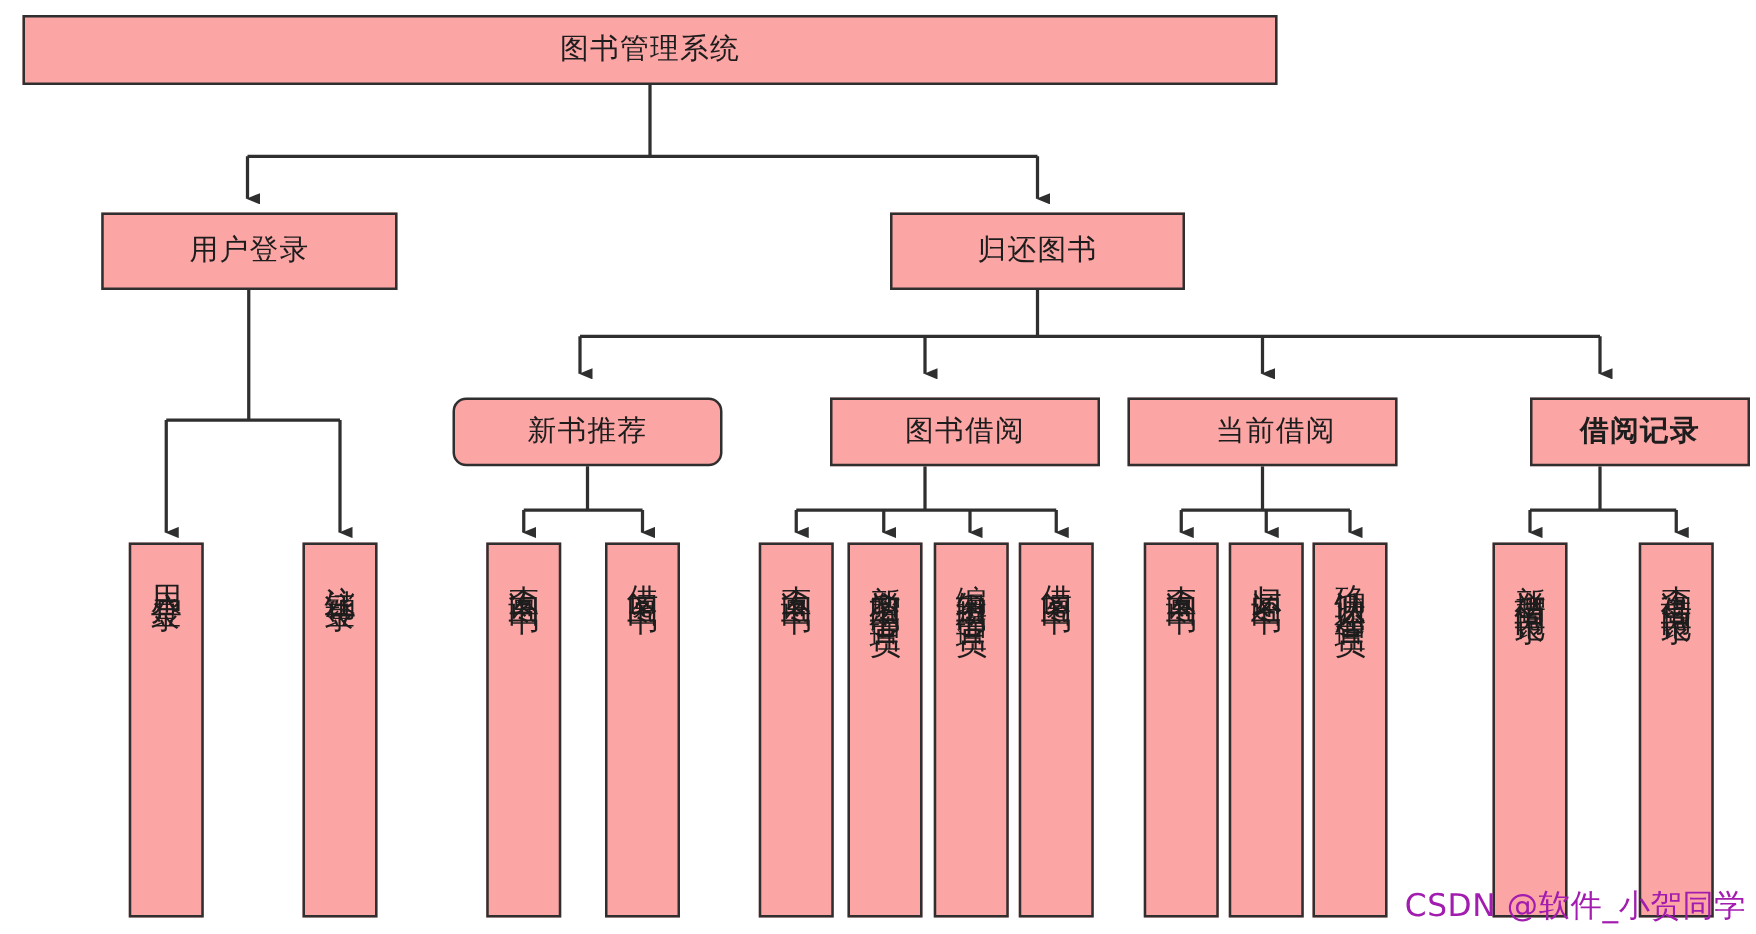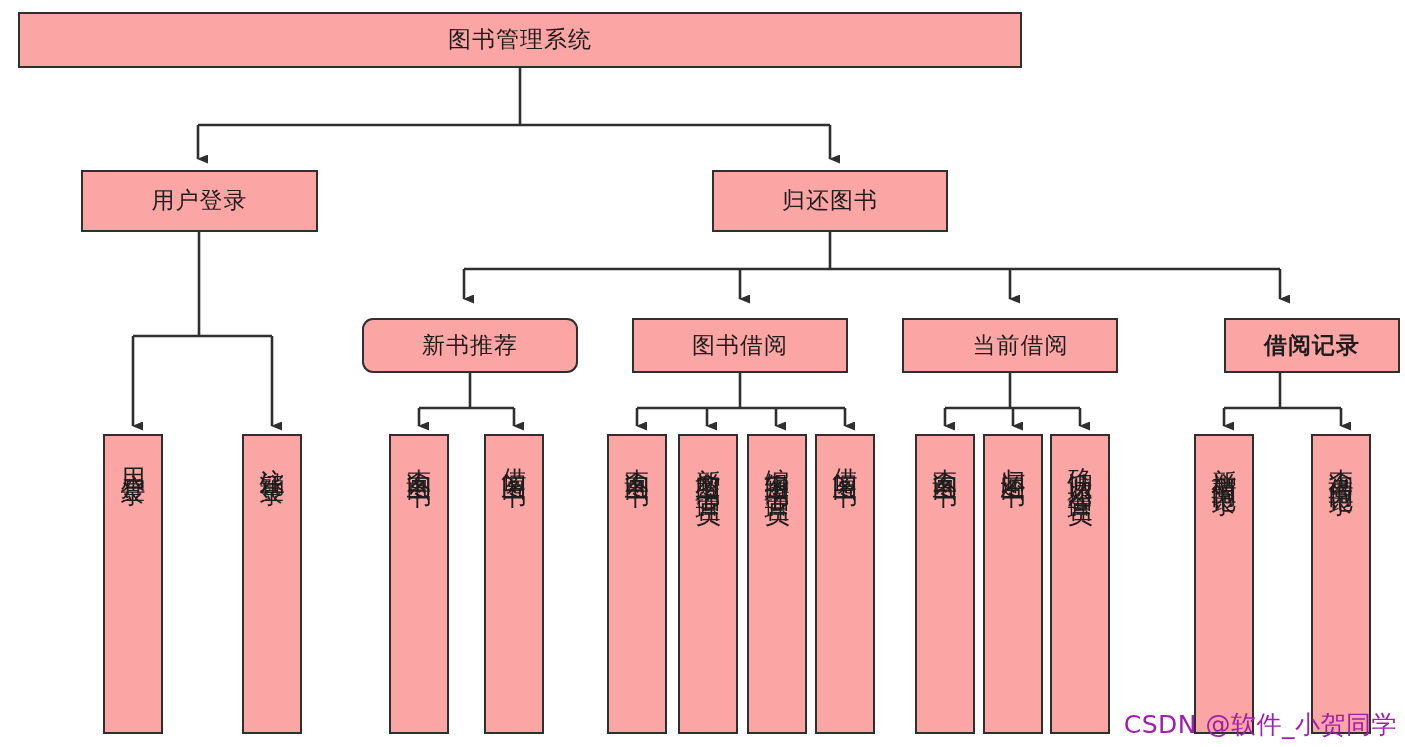--- a/index.html
+++ b/index.html
@@ -134,21 +134,21 @@
   <div class="node h" style="left:81px; top:170px; width:237px; height:62px;">
     <span class="label">用户登录</span>
   </div>
   <div class="node h" style="left:712px; top:170px; width:236px; height:62px;">
     <span class="label">归还图书</span>
   </div>
 
   <div class="node h" style="left:362px; top:318px; width:216px; height:55px;border-radius:11px;">
     <span class="label">新书推荐</span>
   </div>
-  <div class="node h" style="left:632px; top:318px; width:216px; height:55px;">
+  <div class="node h" style="left:664px; top:318px; width:216px; height:55px;">
     <span class="label">图书借阅</span>
   </div>
   <div class="node h" style="left:902px; top:318px; width:216px; height:55px;padding-left:21px;">
     <span class="label">当前借阅</span>
   </div>
   <div class="node h" style="left:1224px; top:318px; width:176px; height:55px;font-weight:bold;">
     <span class="label">借阅记录</span>
   </div>
 
   <div class="node v" style="left:103px; top:434px; width:60px; height:300px;">

